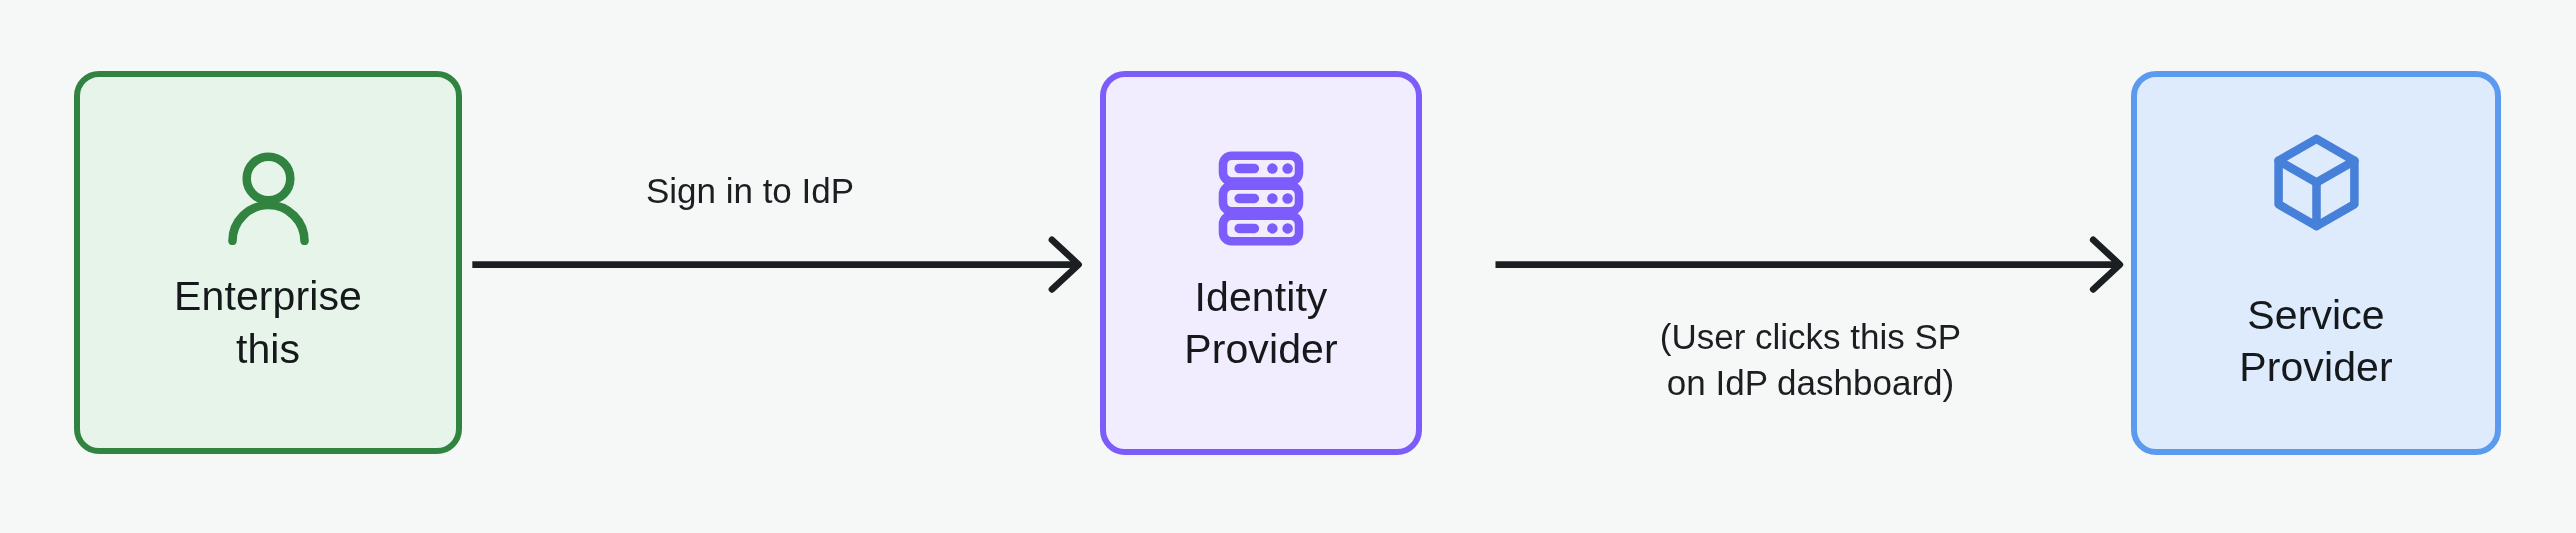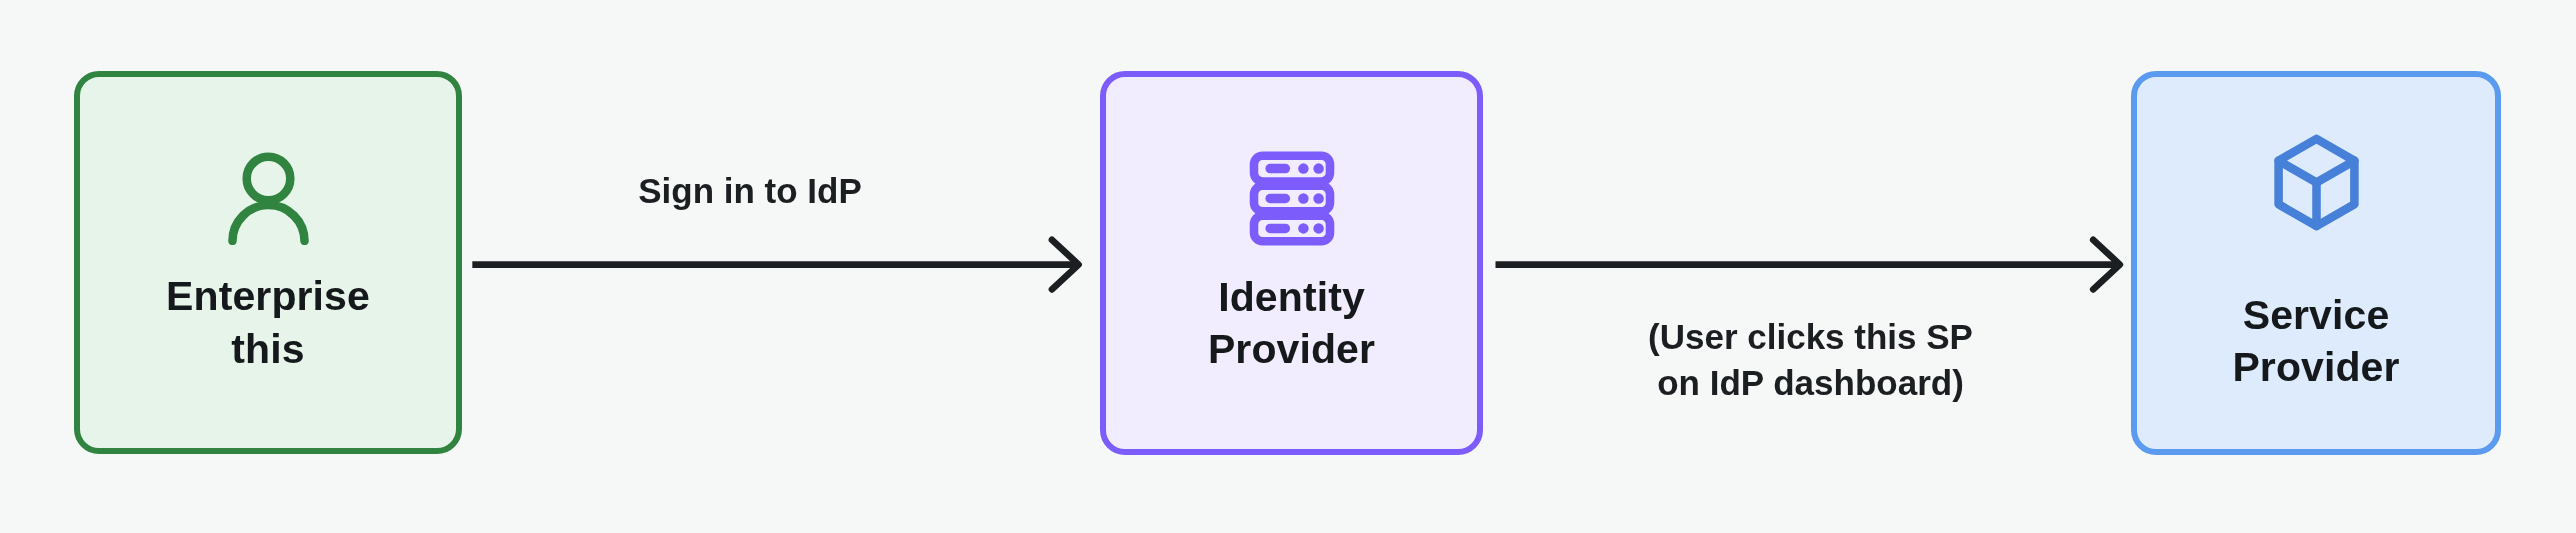--- a/index.html
+++ b/index.html
@@ -10,21 +10,20 @@
     width: 2576px;
     height: 533px;
     background: #F6F8F7;
     font-family: "Liberation Sans", sans-serif;
     overflow: hidden;
   }
   #diagram {
     position: relative;
     width: 2576px;
     height: 533px;
-    font-weight: bold;
   }
 
   
   .node {
     position: absolute;
     box-sizing: border-box;
     border-radius: 25px;
     border-style: solid;
     border-width: 6.7px;
     display: flex;
@@ -50,21 +49,21 @@
     left: 74px;
     top: 71px;
     width: 388px;
     height: 383px;
     border-color: #318440;
     background: #E6F4E9;
   }
   #node-idp {
     left: 1100px;
     top: 71px;
-    width: 383px;
+    width: 322px;
     height: 384px;
     border-color: #7C5CFA;
     background: #F2EDFE;
   }
   #node-sp {
     left: 2131px;
     top: 71px;
     width: 370px;
     height: 384px;
     border-color: #5A9BF0;

